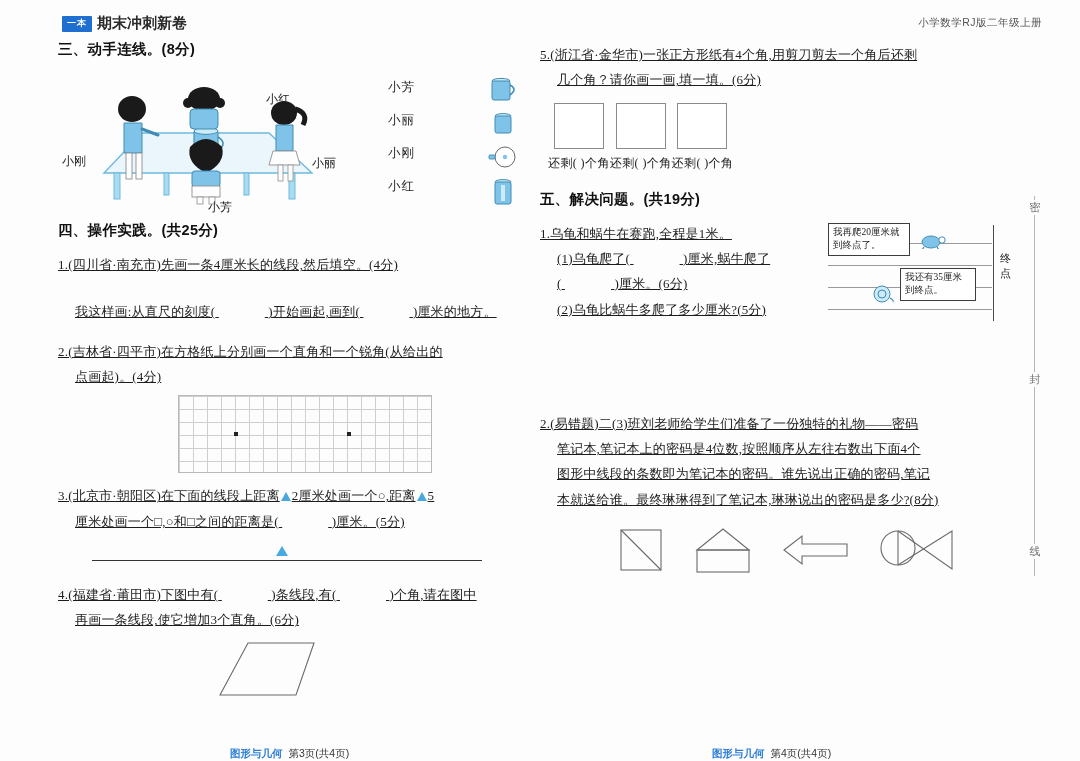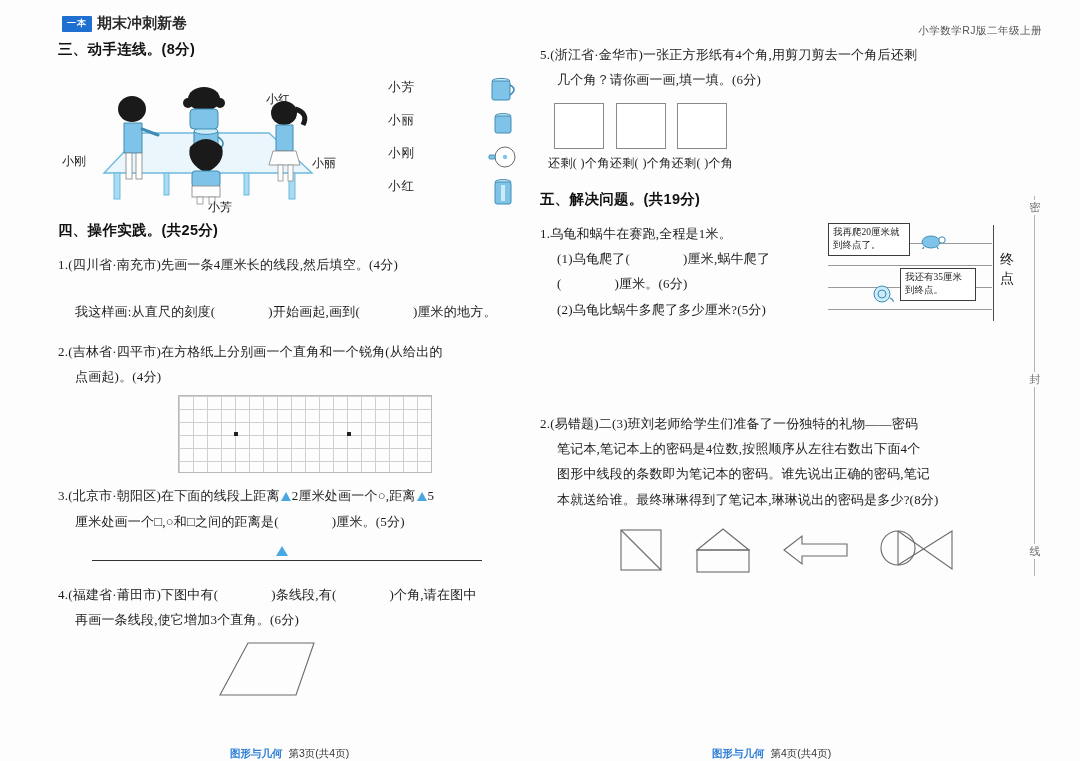--- a/index.html
+++ b/index.html
@@ -42,21 +42,20 @@
     color: #2a2a2a;
     font-family: "Liberation Sans", sans-serif;
   }
   .hdr-right {
     position: absolute;
     right: 38px; top: 16px;
     font-size: 10.5px;
     color: #555;
     font-family: "Liberation Sans", sans-serif;
     letter-spacing: .5px;
-    margin-top: 8px;
   }
   
   .col {
     position: absolute;
     top: 40px;
     width: 470px;
   }
   .col-left  { left: 58px; }
   .col-right { left: 540px; }
 
@@ -67,20 +66,21 @@
     margin: 0 0 12px 0;
     font-family: "Liberation Sans", sans-serif;
     color: #111;
   }
   .q {
     font-size: 13px;
     line-height: 1.95;
     letter-spacing: .2px;
     margin: 0;
     color: #1d1d1d;
+    text-decoration: underline;
   }
   .q .ind { display:block; padding-left: 17px; }
   .blank { display:inline-block; width: 46px; }
 
   
   .connect-wrap {
     position: relative;
     height: 140px;
     margin: 4px 0 0 0;
   }
@@ -152,21 +152,21 @@
   .race .track {
     position: absolute; left: 0; right: 22px;
     border-top: 1px solid #9a9a9a;
   }
   .race .finish {
     position: absolute; right: 20px; top: 0; bottom: 0;
     border-left: 1.3px solid #4a4a4a;
   }
   .race .finish-label {
     position: absolute; right: 0; top: 26px;
-    font-size: 14px; line-height: 1.35; width: 14px; text-align:center;
+    font-size: 11px; line-height: 1.35; width: 14px; text-align:left;
     letter-spacing: 0;
   }
   .bubble {
     position: absolute;
     border: 1px solid #3c3c3c;
     background: #fff;
     font-size: 9.5px;
     line-height: 1.45;
     padding: 2px 4px;
     letter-spacing: 0;

